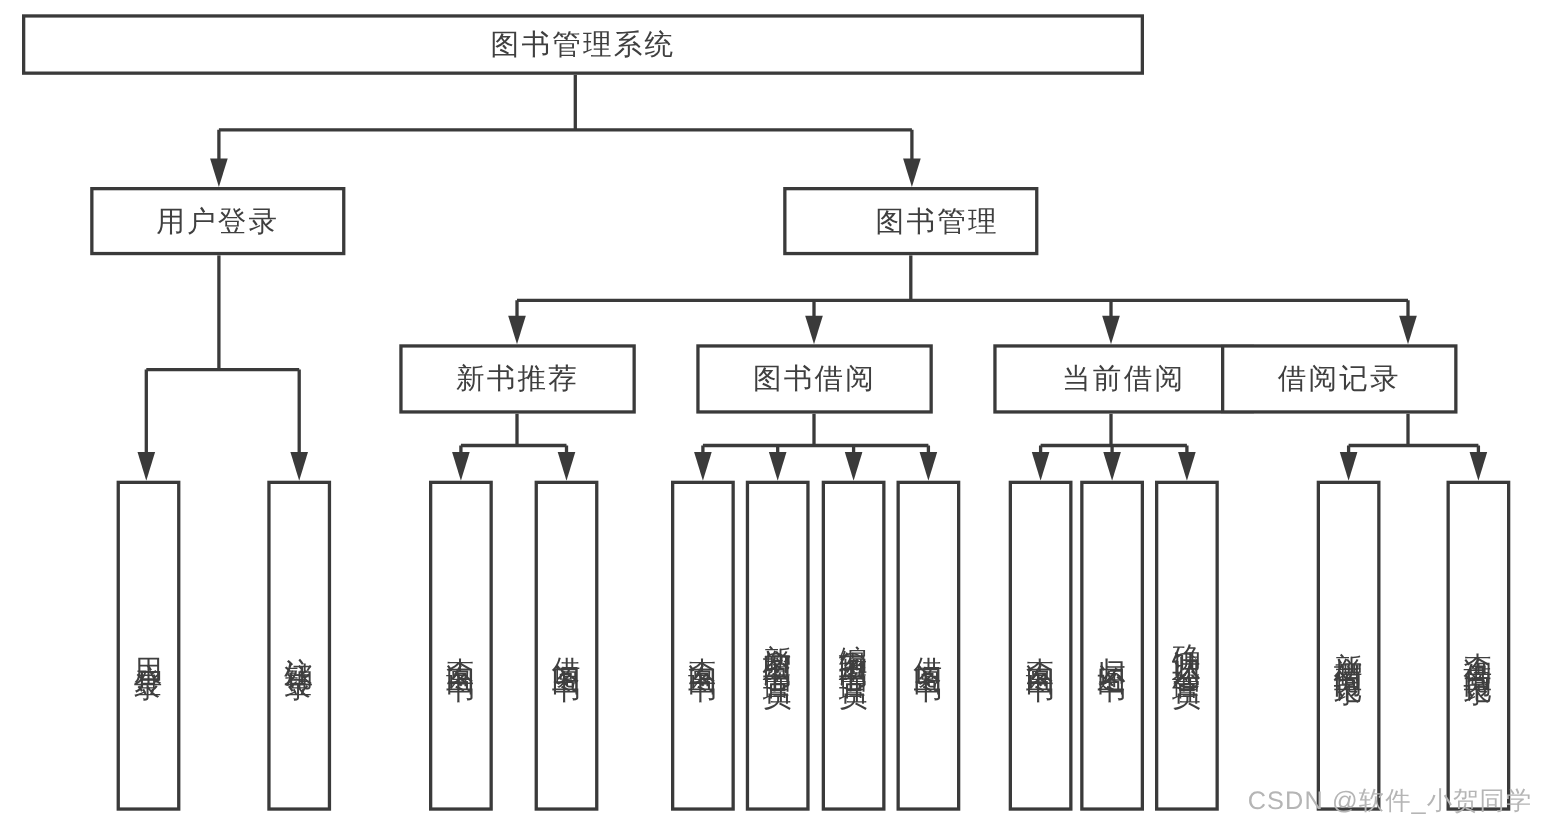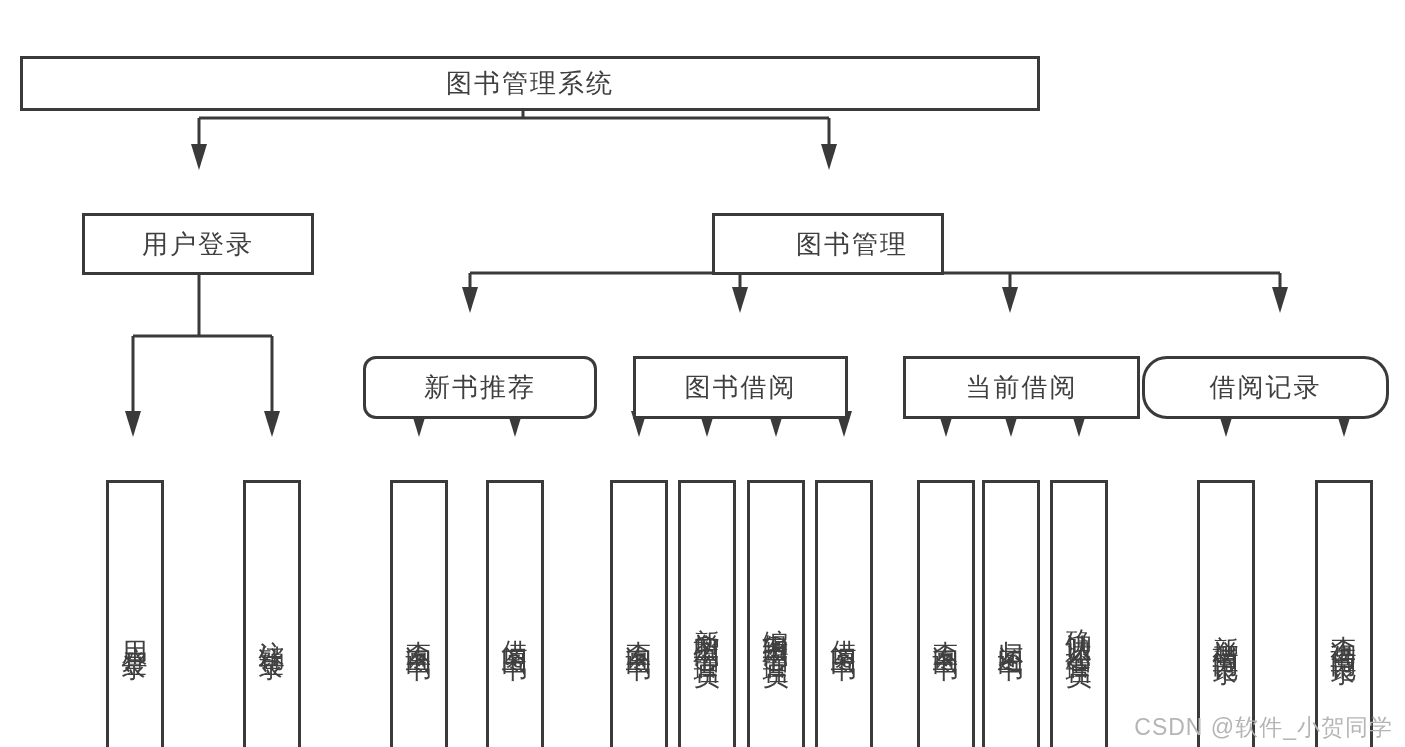--- a/index.html
+++ b/index.html
@@ -17,21 +17,20 @@
   .stage svg { position: absolute; left: 0; top: 0; }
   .node {
     position: absolute;
     box-sizing: border-box;
     background: #ffffff;
     border: 3px solid var(--line, #3a3a3a);
     display: flex;
     align-items: center;
     justify-content: center;
     color: var(--text, #3f3f3f);
-    margin-top: 43px;
   }
   .h-label {
     font-size: 26px;
     letter-spacing: 2px;
     color: var(--text, #3f3f3f);
     white-space: nowrap;
   }
   .v-label {
     writing-mode: vertical-rl;
     text-orientation: mixed;
@@ -93,30 +92,30 @@
     <span class="h-label">图书管理系统</span>
   </div>
 
   <div class="node" style="left:82px; top:170px; width:232px; height:62px;">
     <span class="h-label">用户登录</span>
   </div>
   <div class="node" style="left:712px; top:170px; width:232px; height:62px;padding-left:48px;">
     <span class="h-label">图书管理</span>
   </div>
 
-  <div class="node" style="left:363px; top:313px; width:234px; height:63px;border-radius:13px;">
+  <div class="node" style="left:363px; top:313px; width:215px; height:63px;">
     <span class="h-label">新书推荐</span>
   </div>
   <div class="node" style="left:633px; top:313px; width:215px; height:63px;align-items:center;">
     <span class="h-label">图书借阅</span>
   </div>
   <div class="node" style="left:903px; top:313px; width:237px; height:63px;">
     <span class="h-label">当前借阅</span>
   </div>
-  <div class="node" style="left:1142px; top:313px; width:247px; height:63px;border-radius:25px;">
+  <div class="node" style="left:1110px; top:313px; width:215px; height:63px;">
     <span class="h-label">借阅记录</span>
   </div>
 
   <div class="node" style="left:106px; top:437px; width:58px; height:300px;">
     <span class="v-label">用户登录</span>
   </div>
   <div class="node" style="left:243px; top:437px; width:58px; height:300px;">
     <span class="v-label">注销登录</span>
   </div>
 

